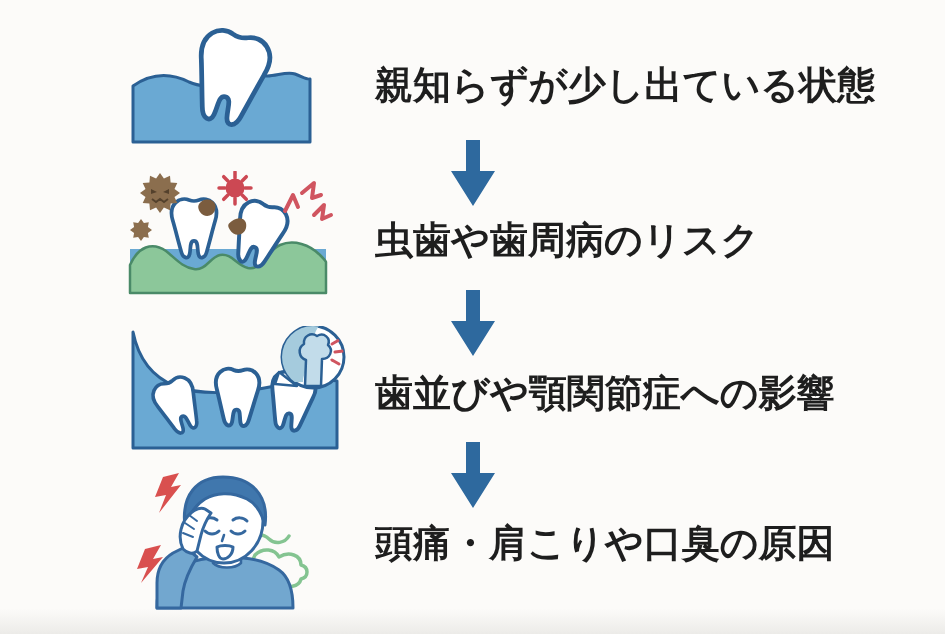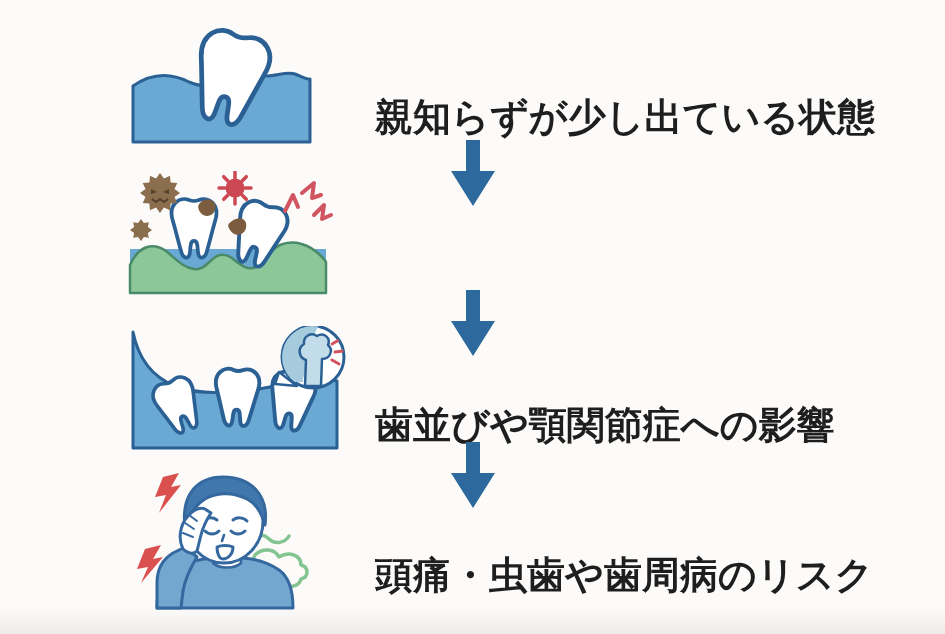--- a/index.html
+++ b/index.html
@@ -18,21 +18,20 @@
   .illus svg { display: block; width: 100%; height: 100%; }
   .step-label {
     position: absolute;
     left: 375px;
     font-size: 38px;
     font-weight: 700;
     color: var(--text, #1e1e1e);
     letter-spacing: 0px;
     white-space: nowrap;
     line-height: 1.15;
-    margin-top: 32px;
   }
   .arrow { position: absolute; width: 44px; height: 66px; }
   .arrow svg { display: block; width: 100%; height: 100%; }
 </style>
 </head>
 <body>
 
 <div class="canvas">
 
   <div class="illus" style="left:129px; top:28px; width:185px; height:118px;">
@@ -85,20 +84,21 @@
           <line x1="7.1" y1="-7.1" x2="11.3" y2="-11.3"></line>
       </g>
       <g fill="none" stroke="var(--pain_red)" stroke-width="4" stroke-linecap="round" stroke-linejoin="round">
         <path d="M 163 40 L 171 24 L 176 36"></path>
         <path d="M 180 22 L 192 12 L 190 27 L 199 24"></path>
         <path d="M 192 44 L 202 34 L 200 48 L 209 44"></path>
       </g>
     </svg>
   </div>
 
+  <div class="step-label" style="top:219px;">虫歯や歯周病のリスク</div>
 
   <div class="arrow" style="left:451px; top:290px;">
     <svg viewBox="0 0 44 66">
         <polygon points="15,0 29,0 29,31 44,31 22,66 0,31 15,31" fill="var(--arrow_blue)"></polygon>
       </svg>
   </div>
 
   <div class="illus" style="left:127px; top:326px; width:222px; height:126px;">
     <svg viewBox="0 0 222 126">
       <defs>
@@ -166,15 +166,15 @@
       <path d="M 30 137 L 30 112 C 30 98 36 88 46 82 L 58 76 L 70 86 C 64 96 58 108 56 120 L 54 137 Z" fill="var(--shirt_blue)" stroke="var(--person_outline)" stroke-width="3" stroke-linejoin="round"></path>
       <path d="M 56 78 C 50 66 54 50 64 42 C 68 38 74 36 78 38 L 84 42 C 80 48 76 56 74 64 L 70 80 C 66 84 60 82 56 78 Z" fill="#ffffff" stroke="var(--person_outline)" stroke-width="3" stroke-linejoin="round"></path>
       <g fill="none" stroke="var(--person_outline)" stroke-width="2" stroke-linecap="round">
         <path d="M 62 44 L 70 50"></path>
           <path d="M 58 52 L 67 58"></path>
           <path d="M 56 62 L 66 66"></path>
       </g>
     </svg>
   </div>
 
-  <div class="step-label" style="top:522px;">頭痛・虫歯や歯周病のリスク</div>
+  <div class="step-label" style="top:522px;">頭痛・肩こりや口臭の原因</div>
 
 </div>
 
 </body></html>

